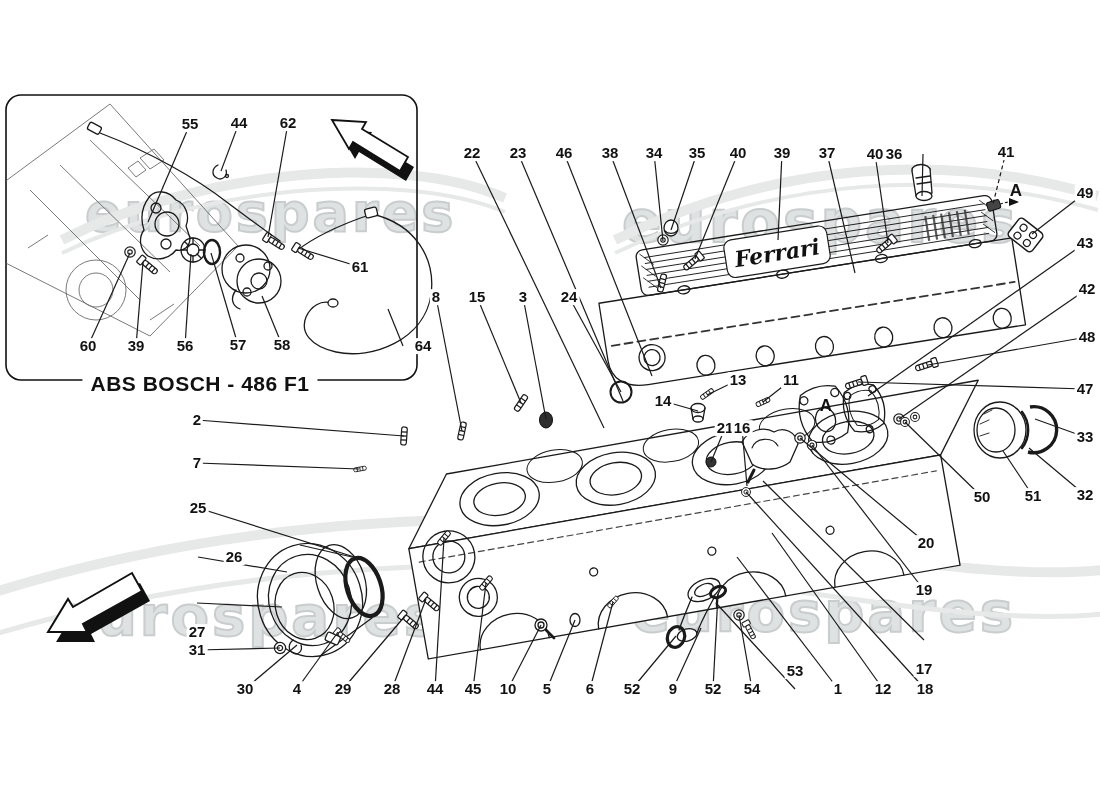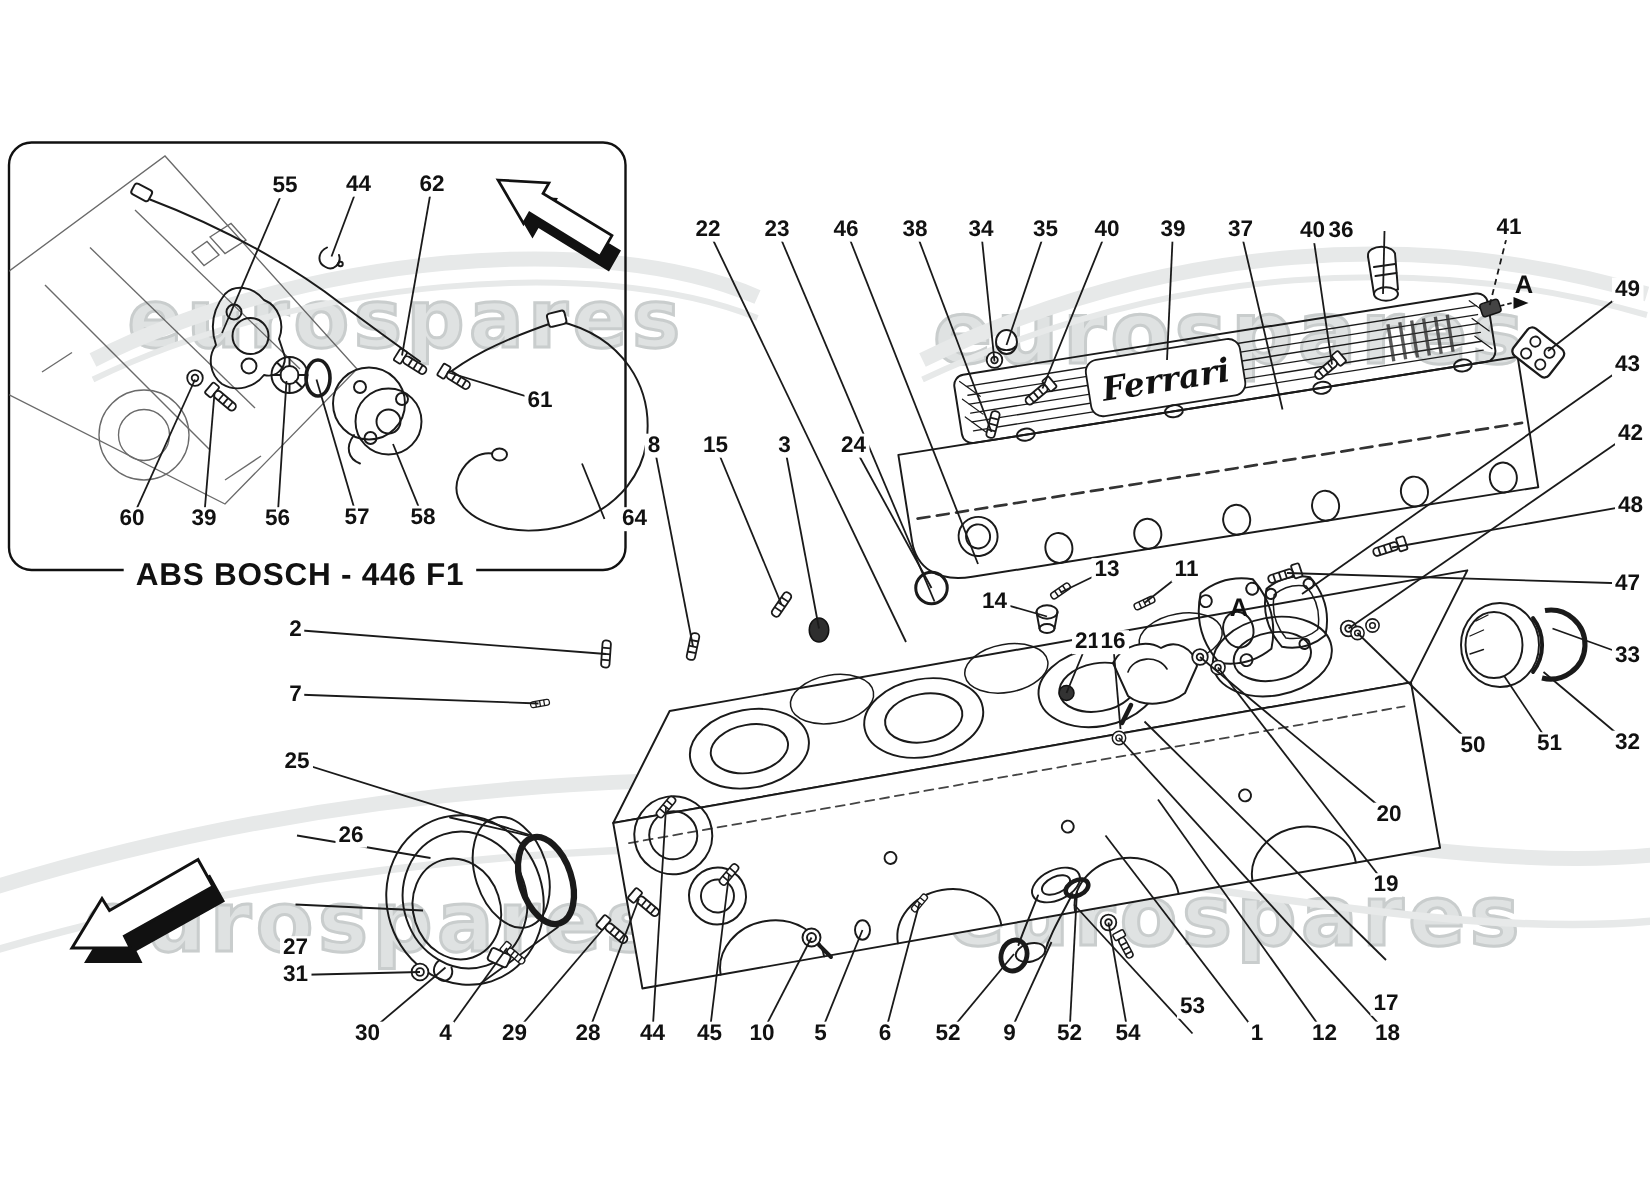--- a/index.html
+++ b/index.html
@@ -401,21 +401,21 @@
         <line x1="523" y1="297" x2="546" y2="419" stroke="#1a1a1a" stroke-width="1.2"></line>
         <line x1="569" y1="297" x2="621" y2="392" stroke="#1a1a1a" stroke-width="1.2"></line>
         <line x1="738" y1="380" x2="707" y2="395" stroke="#1a1a1a" stroke-width="1.2"></line>
         <line x1="791" y1="380" x2="763" y2="402" stroke="#1a1a1a" stroke-width="1.2"></line>
         <line x1="663" y1="401" x2="698" y2="411" stroke="#1a1a1a" stroke-width="1.2"></line>
         <line x1="725" y1="428" x2="711" y2="462" stroke="#1a1a1a" stroke-width="1.2"></line>
         <line x1="742" y1="428" x2="747" y2="486" stroke="#1a1a1a" stroke-width="1.2"></line>
       </g>
   </svg>
 
-  <div class="abs-caption">ABS BOSCH - 446 F1</div>
+  <div class="abs-caption">ABS BOSCH - 486 F1</div>
   <div id="labels">
       <div class="co" style="left: 190px; top: 124px;">55</div>
       <div class="co" style="left: 239px; top: 123px;">44</div>
       <div class="co" style="left: 288px; top: 123px;">62</div>
       <div class="co" style="left: 360px; top: 267px;">61</div>
       <div class="co" style="left: 88px; top: 346px;">60</div>
       <div class="co" style="left: 136px; top: 346px;">39</div>
       <div class="co" style="left: 185px; top: 346px;">56</div>
       <div class="co" style="left: 238px; top: 345px;">57</div>
       <div class="co" style="left: 282px; top: 345px;">58</div>

